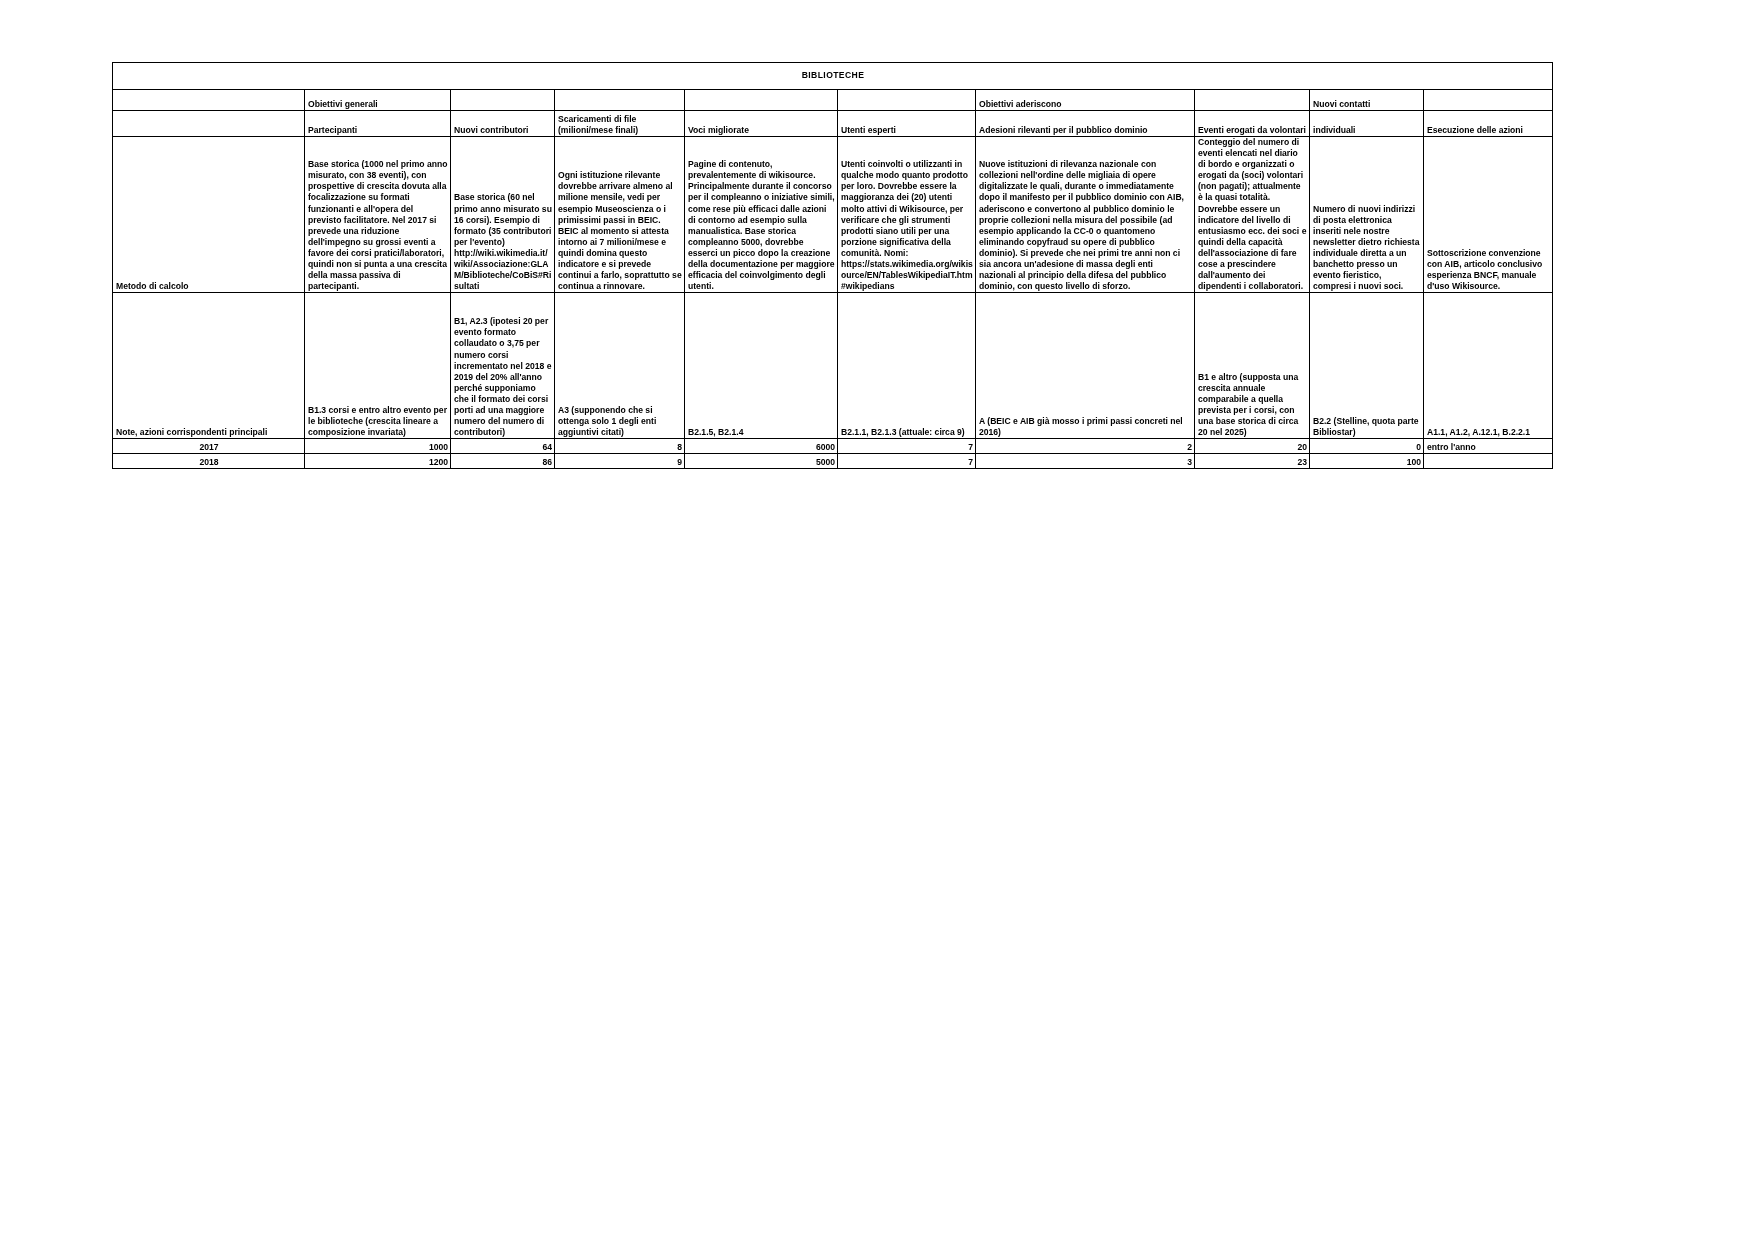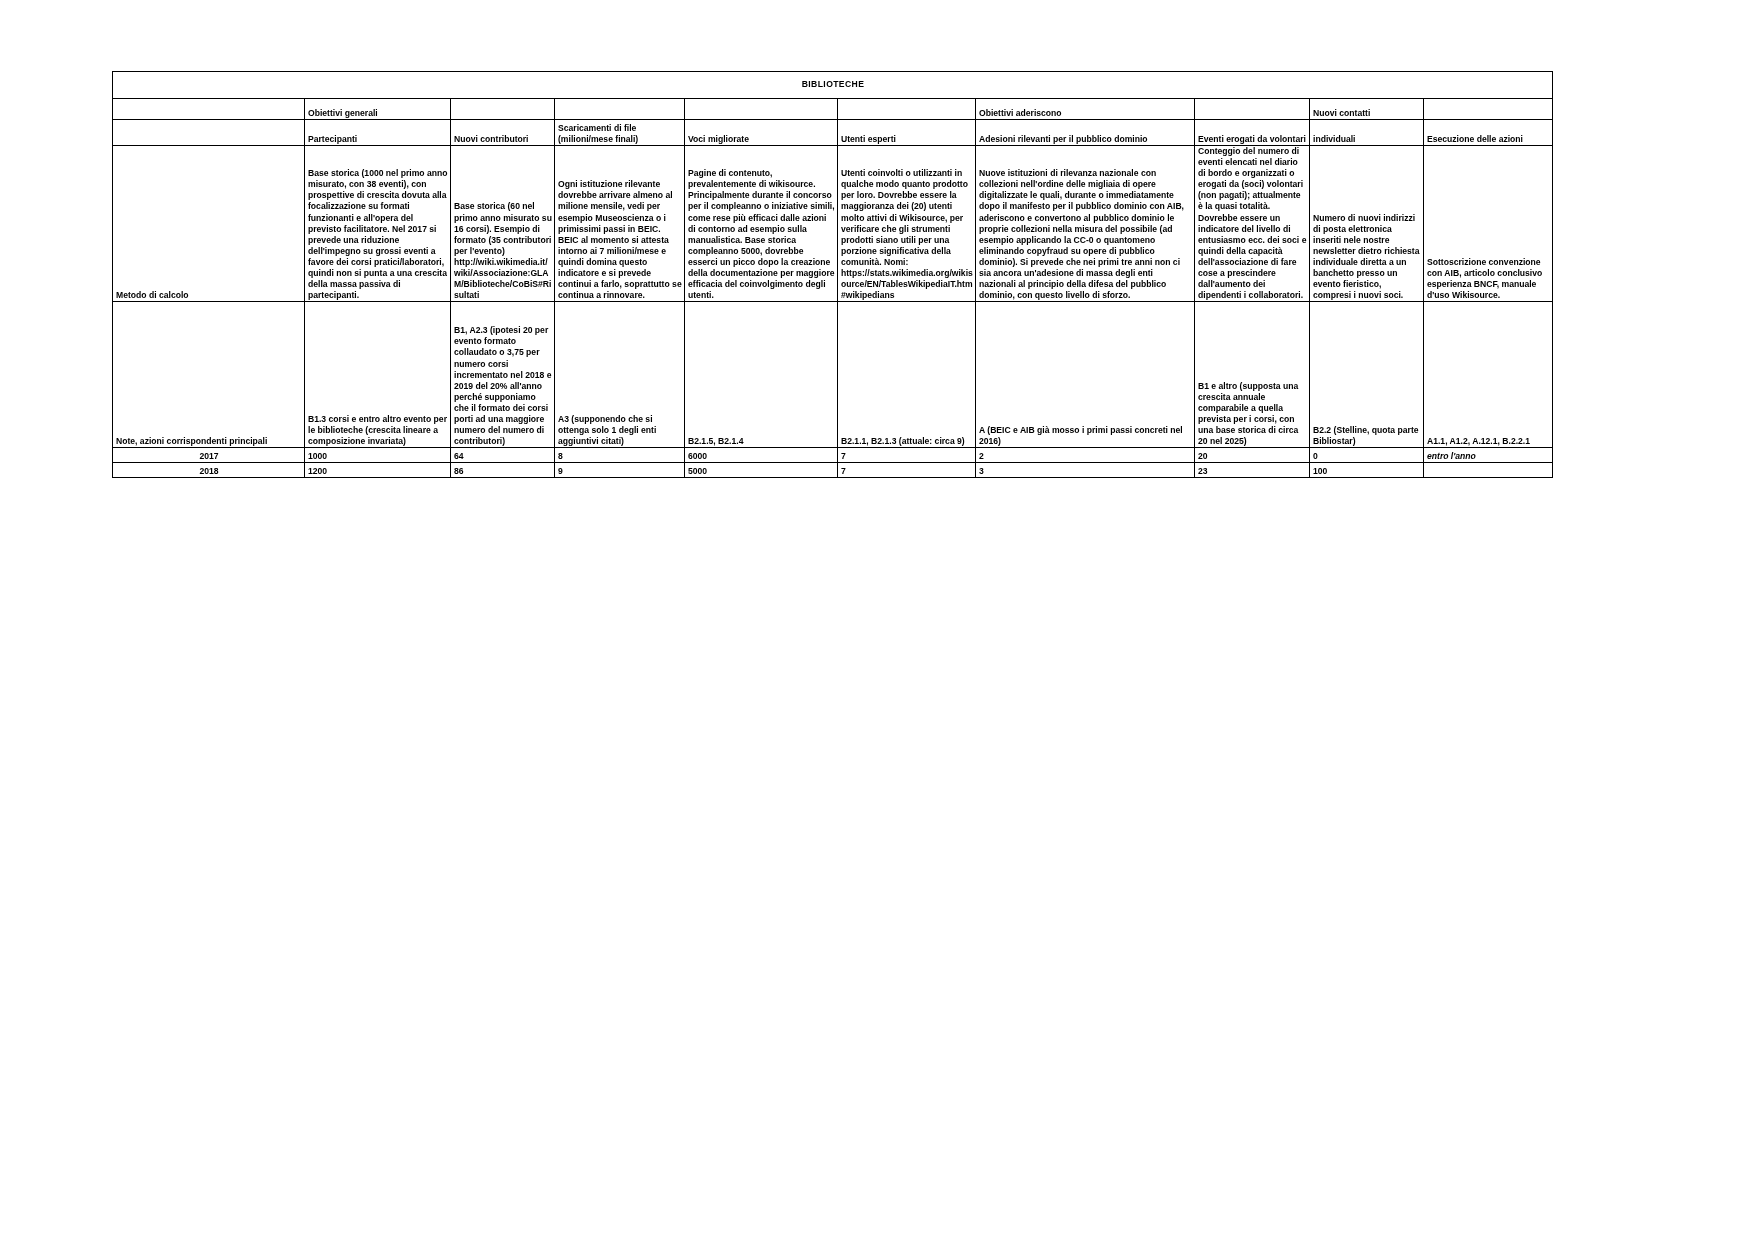--- a/index.html
+++ b/index.html
@@ -10,21 +10,21 @@
   body {
     width: 1754px;
     height: 1240px;
     font-family: "Liberation Sans", sans-serif;
     color: #000000;
     position: relative;
   }
   #sheet {
     position: absolute;
     left: 68px;
-    top: 71px;
+    top: 62px;
     width: 1440px;
     padding-left: 44px;
   }
   table.grid {
     border-collapse: collapse;
     table-layout: fixed;
     width: 1440px;
     font-size: 8.6px;
     line-height: 11.1px;
   }
@@ -51,23 +51,23 @@
   tr.r-title td {
     height: 26px;
     vertical-align: middle;
     text-align: center;
     letter-spacing: 0.4px;
   }
   tr.r-group td { height: 20px; vertical-align: bottom; }
   tr.r-head td  { height: 25px; vertical-align: bottom; }
   tr.r-metodo td { height: 148px; vertical-align: bottom; }
   tr.r-note td   { height: 145px; vertical-align: bottom; }
-  tr.r-year td   { height: 14px; vertical-align: bottom; text-align: left; }
+  tr.r-year td   { height: 14px; vertical-align: bottom; text-align: right; }
   tr.r-year td.lbl { text-align: center; }
-  tr.r-year td.txt { text-align: left; font-style: italic; }
+  tr.r-year td.txt { text-align: left; }
   
   tr.r-title td.titlecell {
     border: 1px solid #000000;
   }
 </style>
 </head>
 <body>
 
 <div id="sheet">
   <table class="grid">

